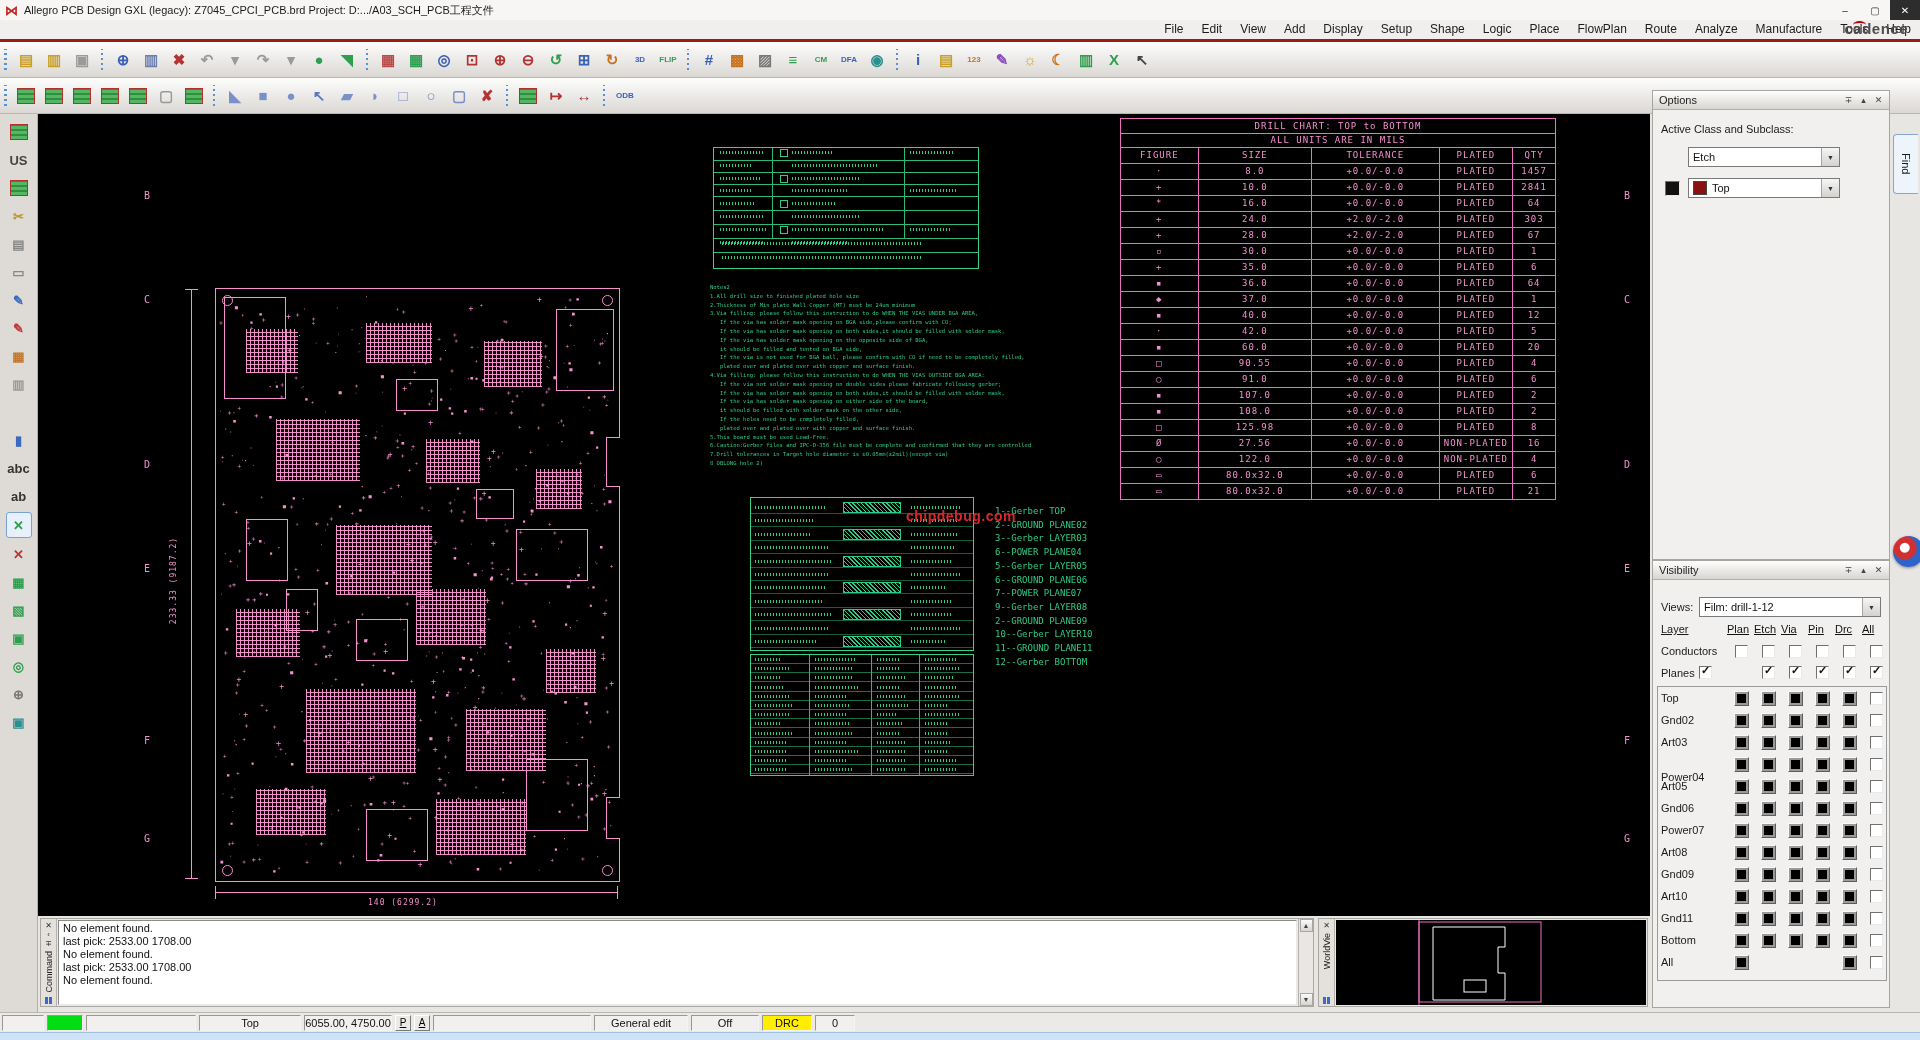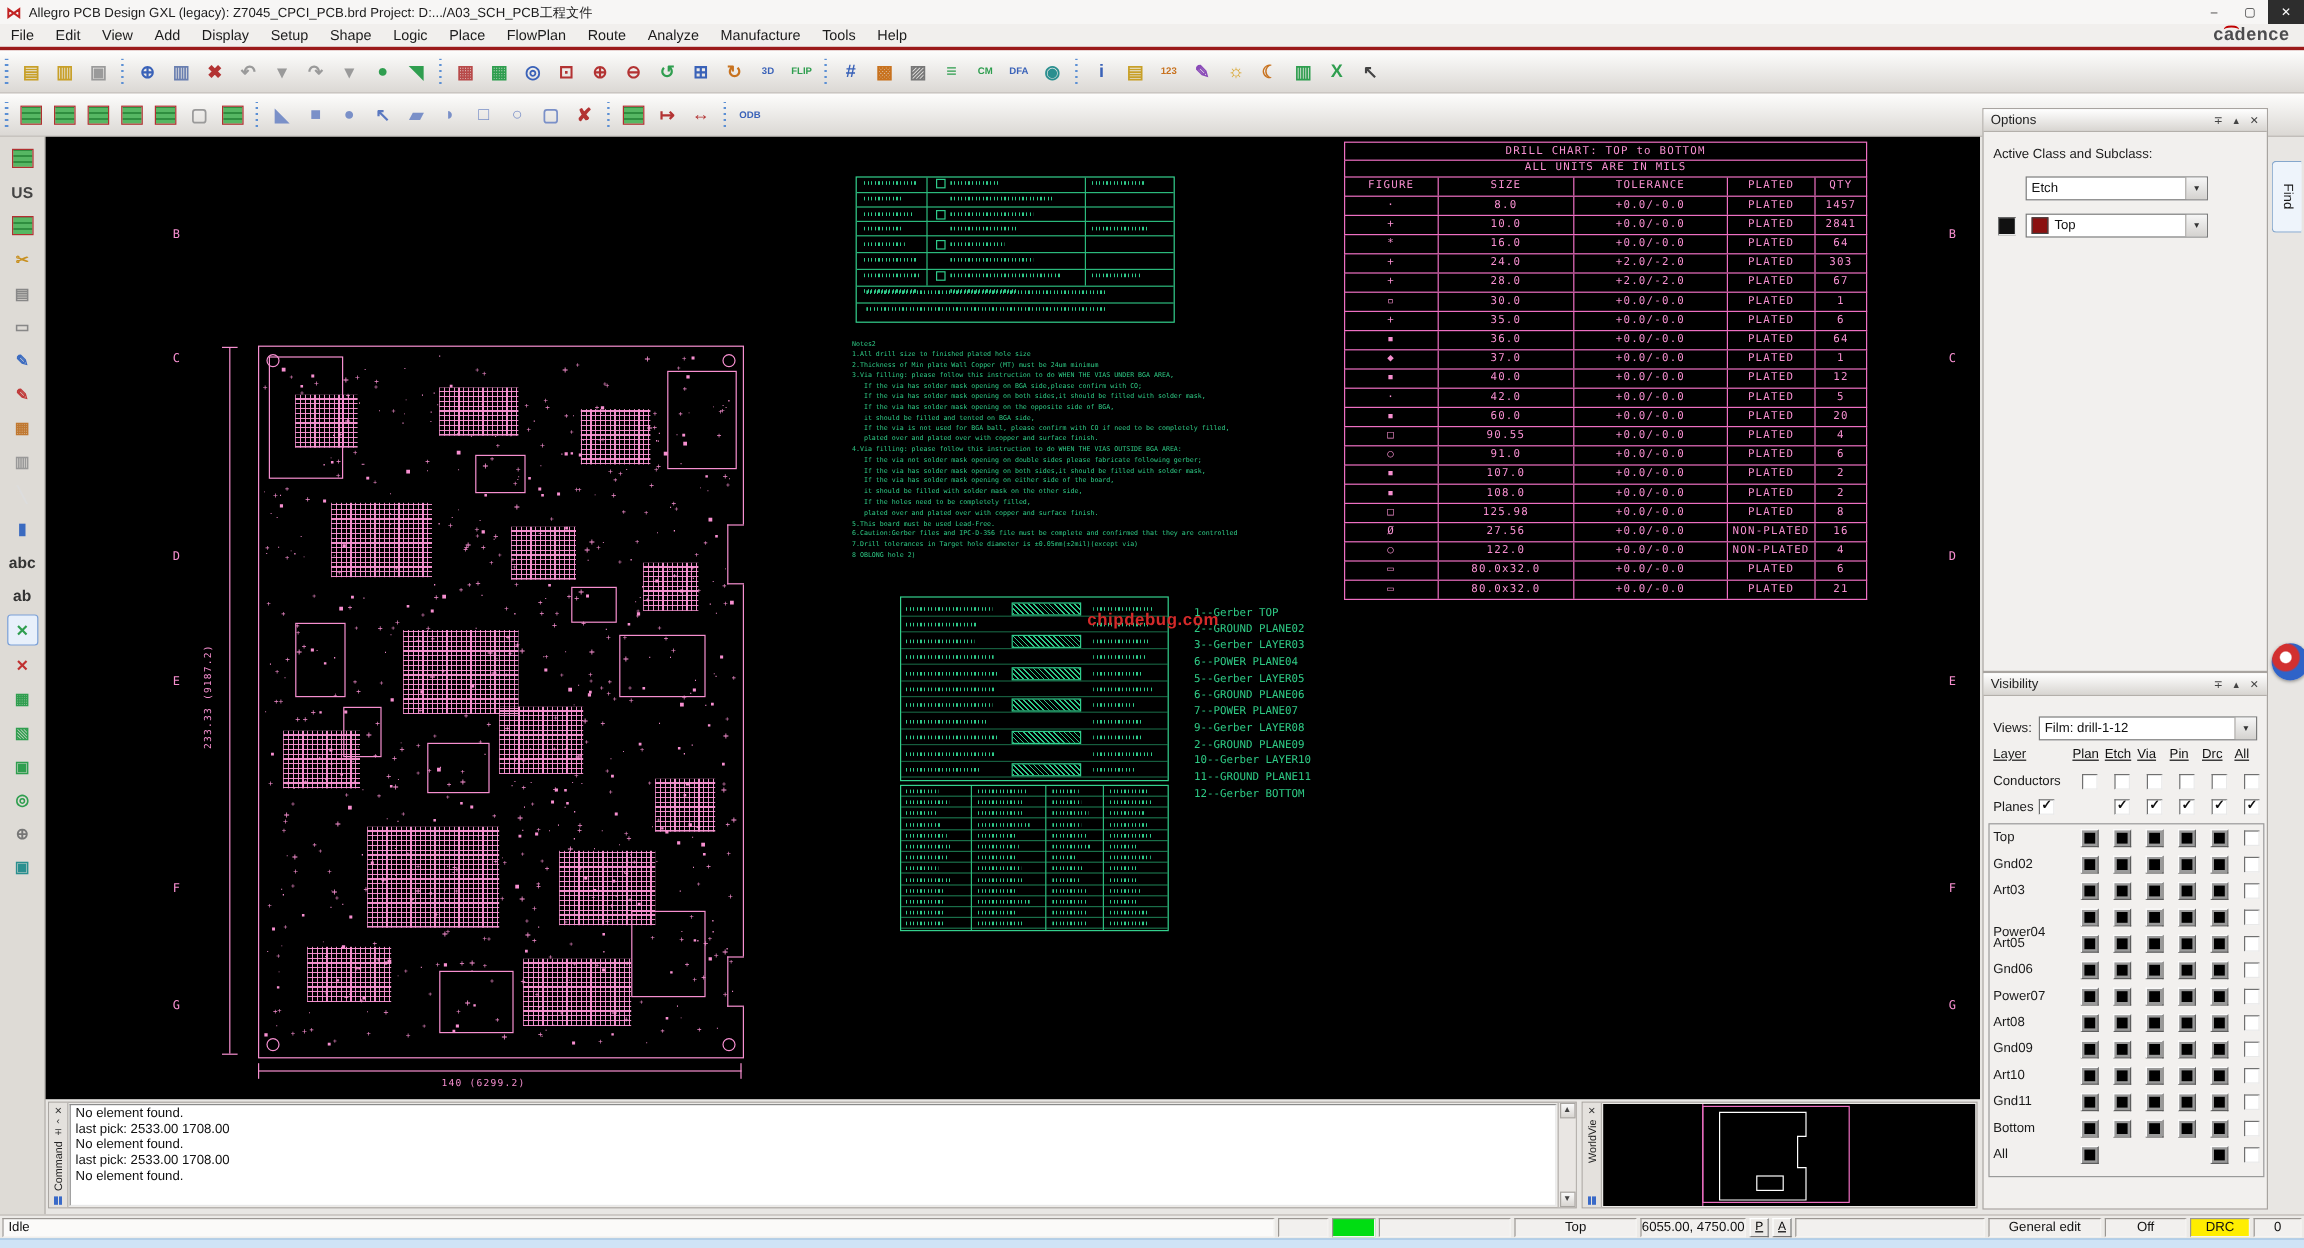--- a/index.html
+++ b/index.html
@@ -6,21 +6,21 @@
     font-family:"Liberation Sans",sans-serif;-webkit-font-smoothing:antialiased;}
   #app{position:relative;width:1920px;height:1040px;}
   
   #titlebar{position:absolute;left:0;top:0;width:1920px;height:20px;background:#f7f6f5;border-bottom:1px solid #dcdad7;display:flex;align-items:center;}
   #appicon{font-size:13px;color:#c22222;font-weight:bold;margin:0 6px 0 5px;}
   #wtitle{font-size:11px;color:#1c1c1c;}
   #winbtns{position:absolute;right:0;top:0;height:20px;display:flex;}
   .wb{width:30px;height:20px;display:flex;align-items:center;justify-content:center;font-size:10px;color:#333;}
   .wb.close{background:#2d2d2d;color:#fff;}
   
-  #menubar{position:absolute;left:0;top:20px;width:1920px;height:19px;background:#f1efed;display:flex;align-items:center;}
+  #menubar{position:absolute;left:0;top:20px;width:1920px;height:19px;background:#f1efed;display:flex;align-items:center;justify-content:flex-end;}
   .menu-item{font-size:12px;color:#1c1c1c;padding:0 9px;height:19px;line-height:19px;}
   #brand{position:absolute;right:12px;top:0px;height:19px;font-size:15px;font-weight:bold;color:#4c4c4e;letter-spacing:.5px;}
   #brand .arc{position:absolute;left:9px;top:1px;width:13px;height:6px;border-top:2px solid #c00000;border-radius:50%;}
   #redline{position:absolute;left:0;top:39px;width:1920px;height:3px;background:#9b1a1a;}
   
   .toolbar{position:absolute;left:0;width:1920px;height:36px;background:linear-gradient(#fdfdfc,#dbd8d4);border-bottom:1px solid #b9b5b0;display:flex;align-items:center;padding-left:2px;box-sizing:border-box;}
   #tb1{top:42px;} #tb2{top:78px;}
   .tb-btn{width:26px;height:26px;margin:0 1px;border-radius:3px;display:flex;align-items:center;justify-content:center;font-size:15px;font-weight:bold;background:transparent;}
   .tb-btn.txt{font-size:8px;letter-spacing:0;}
   .tb-btn.rb span{border:1px solid #b03030;background:#3f9e4f;color:#3f9e4f;width:16px;height:14px;display:block;background:repeating-linear-gradient(0deg,#56b763 0 3px,#2f8e3f 3px 5px);}
@@ -1631,21 +1631,20 @@
       <svg width="310" height="85" style="position:absolute;left:0;top:0;">
         <line x1="83" y1="0" x2="83" y2="85" stroke="#ee6fc2" stroke-width="1"></line>
         <rect x="83" y="2" width="122" height="80" fill="none" stroke="#ee6fc2" stroke-width="1"></rect>
         <path d="M97,7 h72 v20 h-7 v26 h7 v27 h-72 z" fill="none" stroke="#ffffff" stroke-width="1"></path>
         <rect x="128" y="60" width="22" height="12" fill="none" stroke="#ffffff" stroke-width="1"></rect>
       </svg>
     </div>
   </div>
 
   <div id="statusbar">
-    <div class="sb-cell left" id="sb-idle">Idle</div>
     <div class="sb-cell" style="width:42px;"></div>
     <div class="sb-cell" id="sb-green"></div>
     <div class="sb-cell" style="width:110px;"></div>
     <div class="sb-cell" style="width:102px;">Top</div>
     <div class="sb-cell" style="width:88px;">6055.00, 4750.00</div>
     <div class="sb-btn">P</div>
     <div class="sb-btn">A</div>
     <div class="sb-cell" style="width:158px;"></div>
     <div class="sb-cell" style="width:94px;">General edit</div>
     <div class="sb-cell" style="width:68px;">Off</div>

